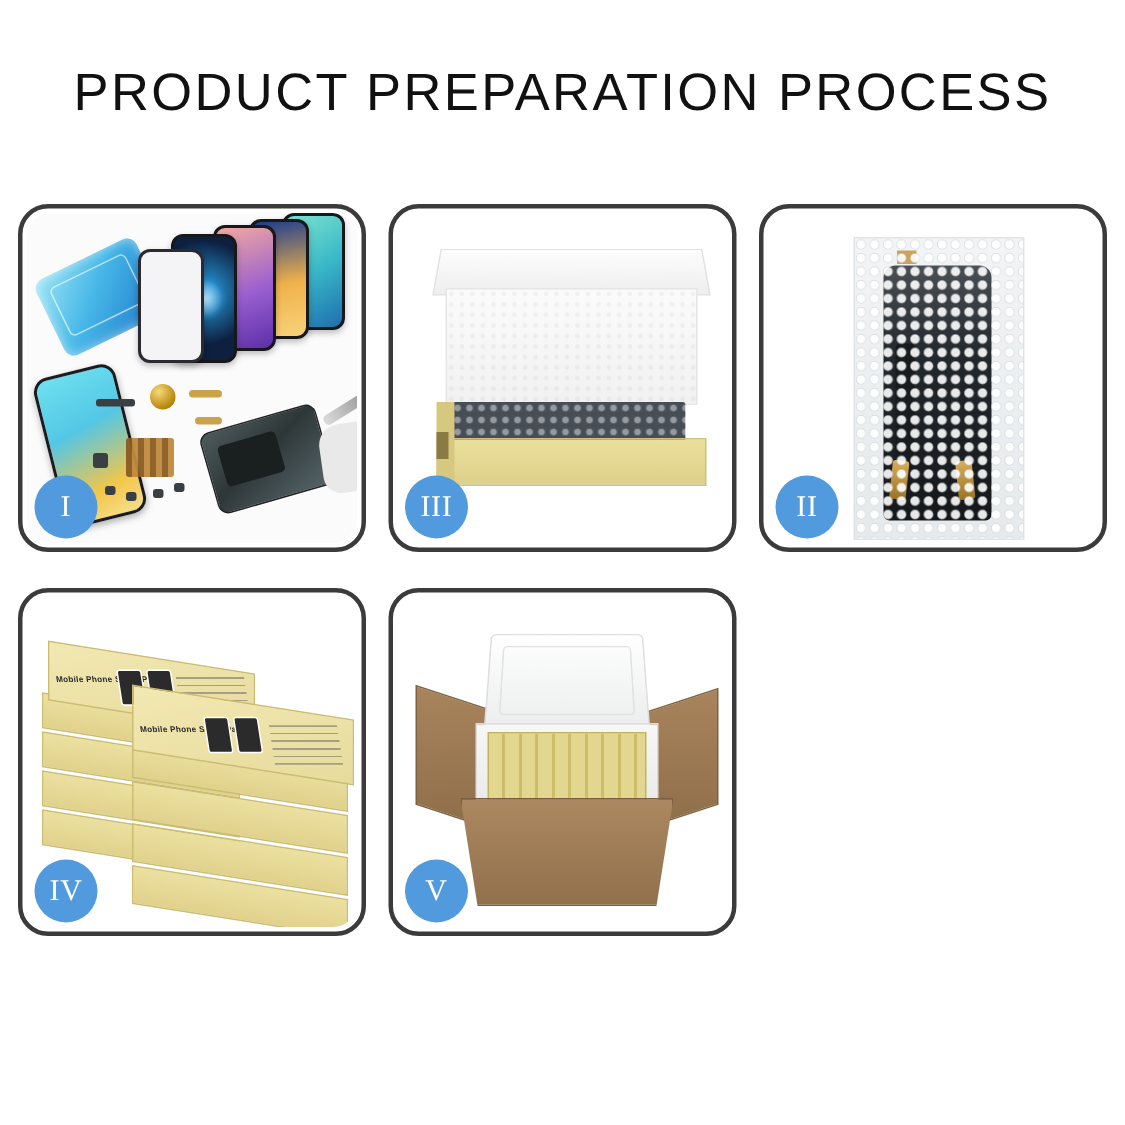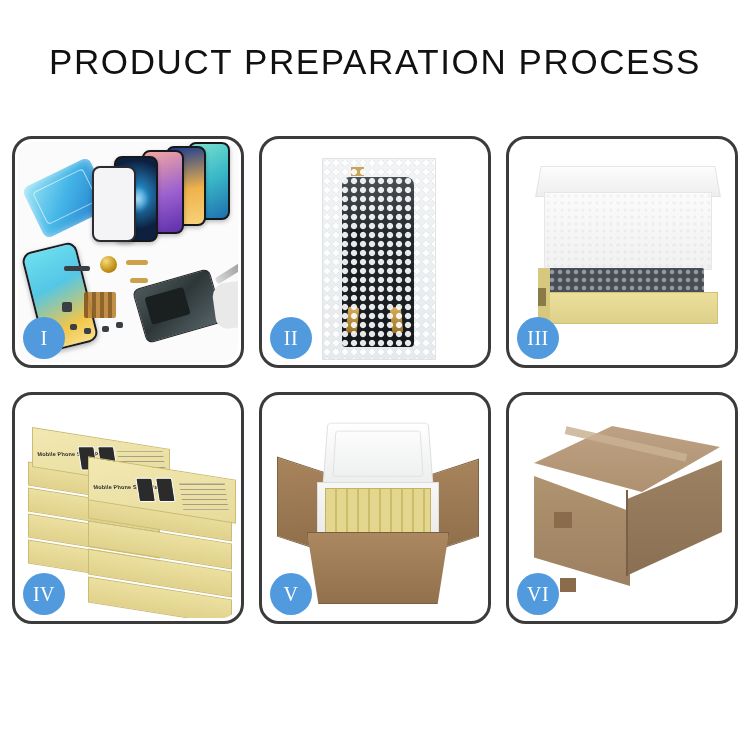--- a/index.html
+++ b/index.html
@@ -344,46 +344,46 @@
           <div class="chassis"></div>
           <div class="hand"></div>
           <div class="tool"></div>
         </div>
       </div>
       <div class="badge">I</div>
     </div>
 
     <div class="panel">
       <div class="panel-inner">
+        <div class="scene p3">
+          <div class="box3-lid"></div>
+          <div class="box3-backfoam"></div>
+          <div class="box3-content"></div>
+          <div class="box3-front"></div>
+          <div class="box3-side"></div>
+          <div class="box3-notch"></div>
+        </div>
+      </div>
+      <div class="badge">III</div>
+    </div>
+
+    <div class="panel">
+      <div class="panel-inner">
         <div class="scene p2">
           <div class="bubblebag">
             <div class="lcd"></div>
             <div class="tab-top"></div>
             <div class="lcd-ribbon"></div>
             <div class="gold1"></div>
             <div class="gold2"></div>
             <div class="bubbles"></div>
           </div>
         </div>
       </div>
       <div class="badge">II</div>
-    </div>
-
-    <div class="panel">
-      <div class="panel-inner">
-        <div class="scene p3">
-          <div class="box3-lid"></div>
-          <div class="box3-backfoam"></div>
-          <div class="box3-content"></div>
-          <div class="box3-front"></div>
-          <div class="box3-side"></div>
-          <div class="box3-notch"></div>
-        </div>
-      </div>
-      <div class="badge">III</div>
     </div>
 
     <div class="panel">
       <div class="panel-inner">
         <div class="scene p4">
           <div class="stack">
 
             <div class="sbox" style="left:4px;  top:56px;  width:130px; height:22px; transform: skewY(9deg);"></div>
             <div class="sbox" style="left:4px;  top:82px;  width:130px; height:22px; transform: skewY(9deg);"></div>
             <div class="sbox" style="left:4px;  top:108px; width:130px; height:22px; transform: skewY(9deg);"></div>
@@ -426,29 +426,15 @@
           <div class="flapR"></div>
           <div class="foamLid"></div>
           <div class="foamBox"></div>
           <div class="ybars"></div>
           <div class="cartonBody"></div>
         </div>
       </div>
       <div class="badge">V</div>
     </div>
 
-    <div class="panel">
-      <div class="panel-inner">
-        <div class="scene p6">
-          <div class="c6-top"></div>
-          <div class="c6-tape"></div>
-          <div class="c6-left"></div>
-          <div class="c6-right"></div>
-          <div class="c6-seam"></div>
-          <div class="c6-tab1"></div>
-          <div class="c6-tab2"></div>
-        </div>
-      </div>
-      <div class="badge">VI</div>
-    </div>
 
   </div>
 </div>
 
 </body></html>

